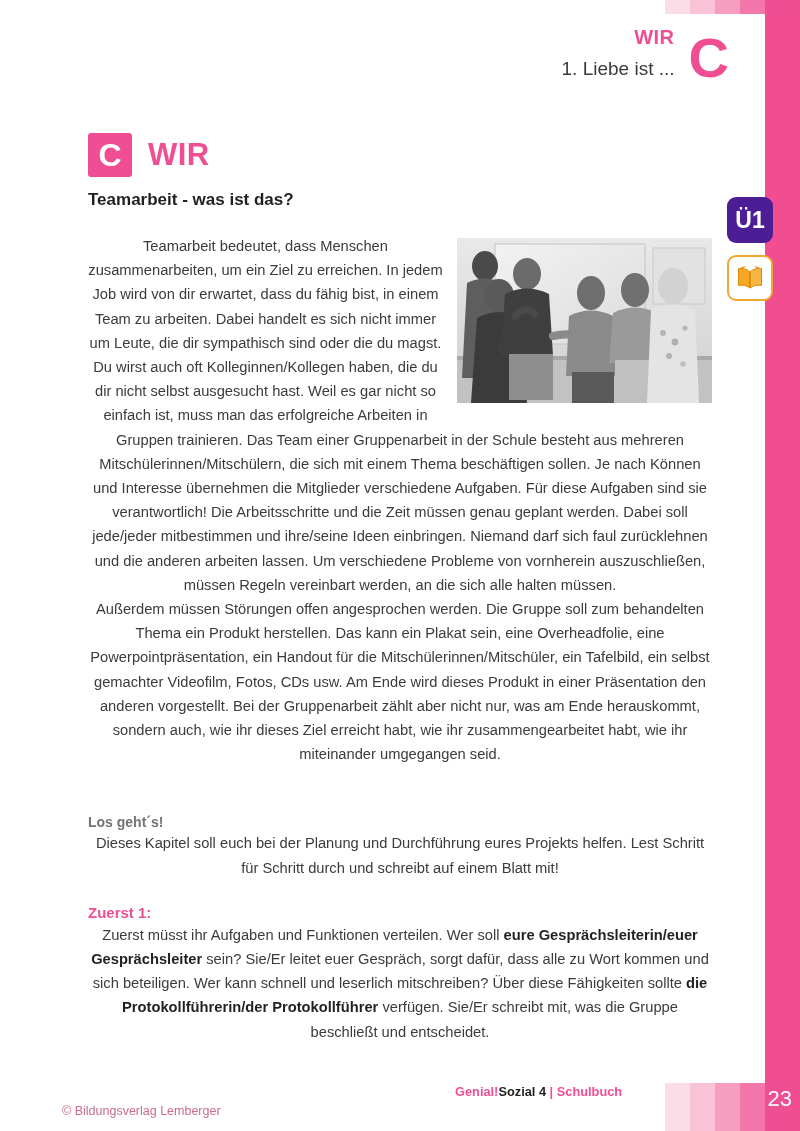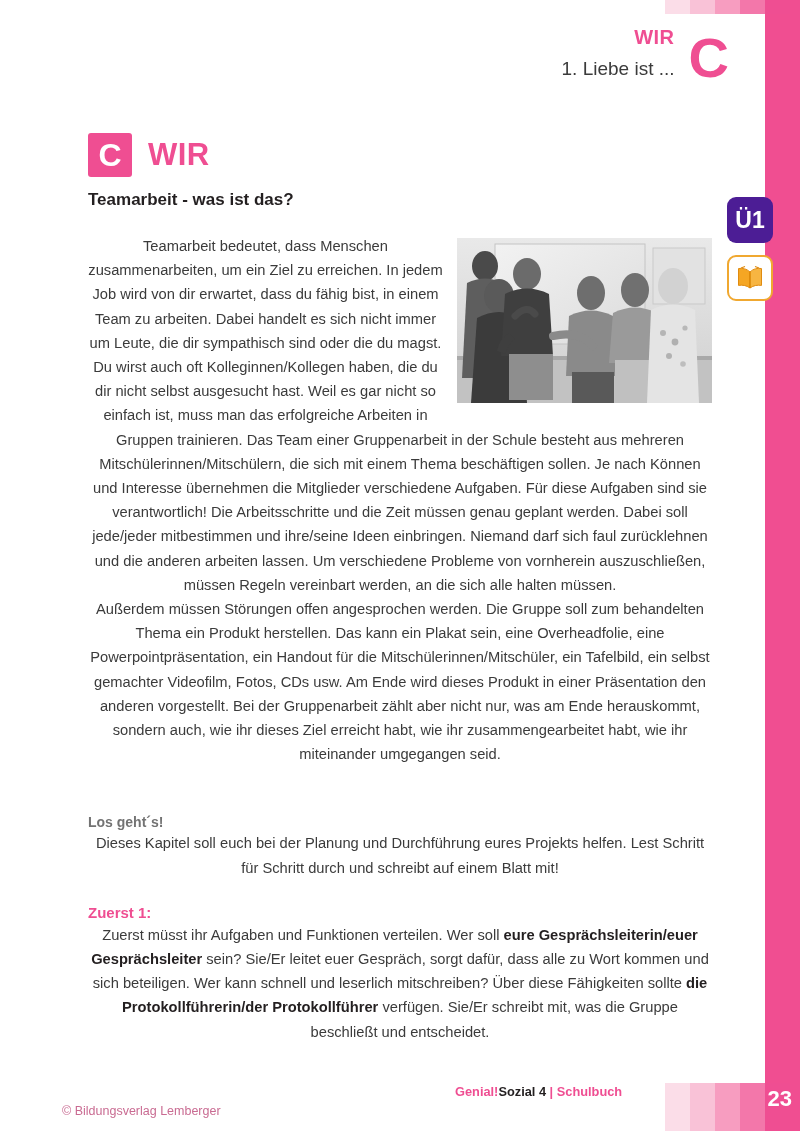--- a/index.html
+++ b/index.html
@@ -228,21 +228,21 @@
     z-index: 2;
   }
   .footer-gradient span { display: block; width: 25px; height: 48px; }
 
   .page-number {
     position: absolute;
     right: 8px;
     top: 1086px;
     color: #ffffff;
     font-size: 22px;
-    font-weight: bold;
+    font-weight: normal;
     z-index: 5;
   }
 </style>
 </head>
 <body>
 
 <div class="page">
 
   <div class="right-bar">
     <div class="right-bar-inner"></div>

